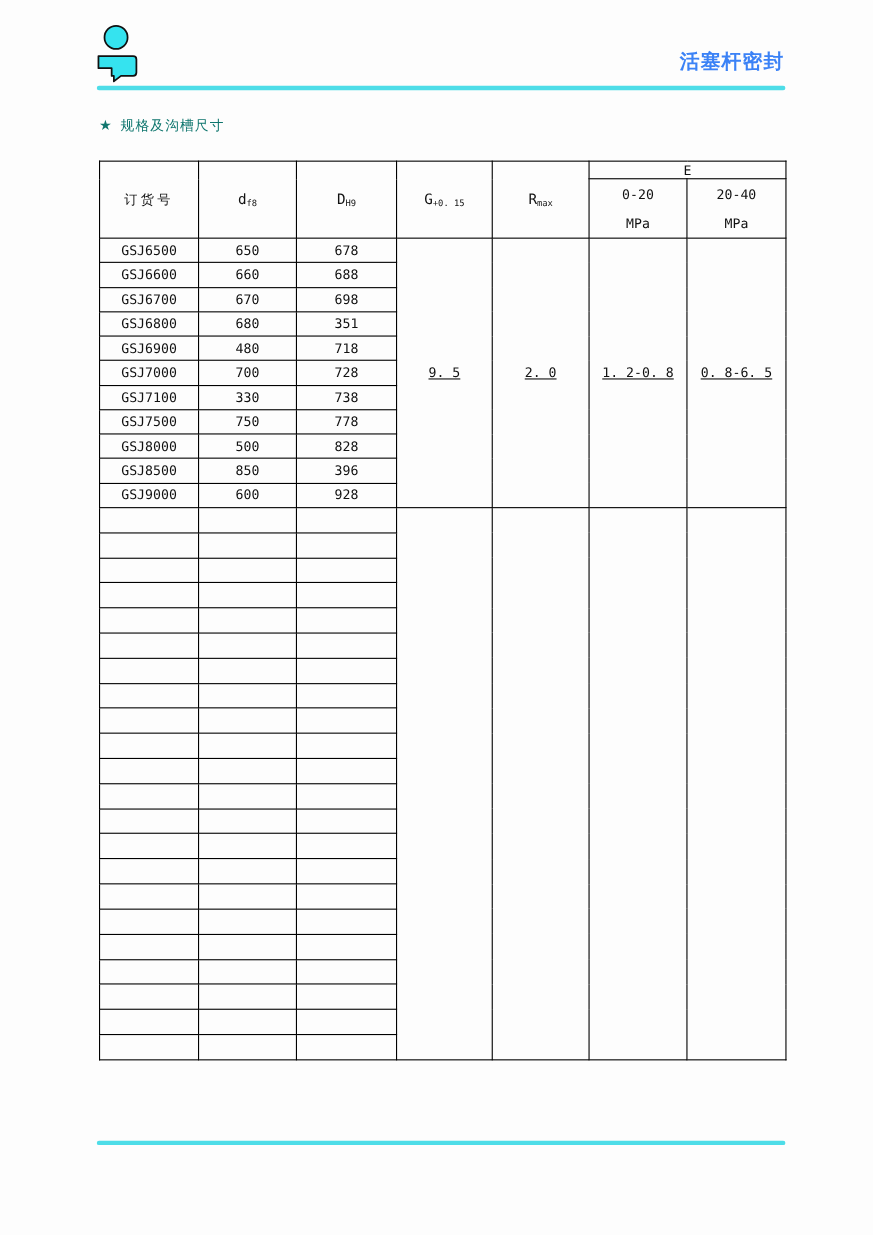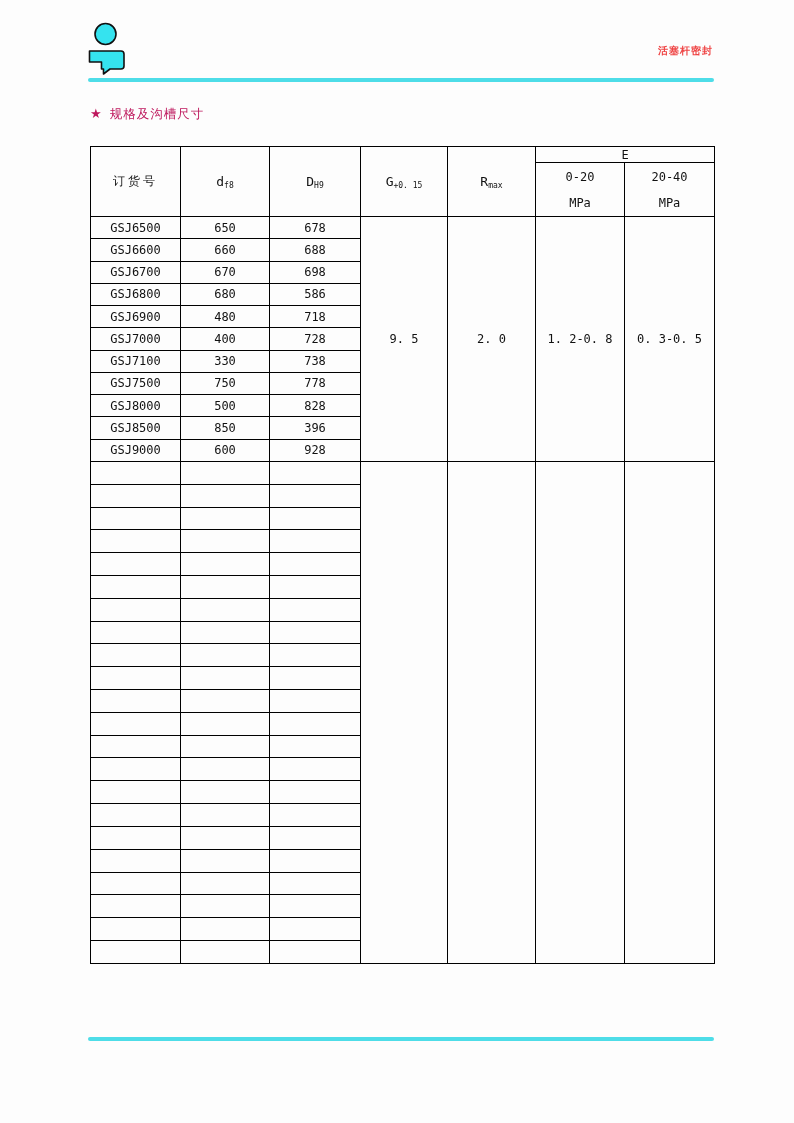--- a/index.html
+++ b/index.html
@@ -13,43 +13,43 @@
     font-family: "DejaVu Sans", sans-serif;
     color: #111;
   }
 
   
   .logo { position:absolute; left:88px; top:22px; }
   .brand-title {
     position:absolute;
     top:44px;
     right:81px;
-    font-size:10px;
+    font-size:18px;
     font-weight:bold;
     letter-spacing:1px;
-    color:#ef4444;
+    color:#3b82f6;
     font-family:"DejaVu Sans", sans-serif;
   }
   .rule {
     position:absolute;
     left:88px;
     width:626px;
     height:4px;
     background:#4EDDE8;
     border-radius:2px;
   }
   .rule.top { top:78px; }
   .rule.bottom { top:1037px; }
 
   .section-heading {
     position:absolute;
     left:90px;
     top:106px;
     font-size:12.5px;
-    color:#be185d;
+    color:#0f766e;
     letter-spacing:1px;
     font-family:"DejaVu Sans", sans-serif;
   }
   .section-heading .star { margin-right:7px; font-size:13px; }
 
   
   table.spec {
     position:absolute;
     left:90px;
     top:146px;
@@ -78,21 +78,21 @@
   }
   th .main { font-size:13px; }
   th sub.subs {
     font-size:8px;
     vertical-align:-2px;
     letter-spacing:0;
   }
   th.eh .line { line-height:26px; font-size:12px; }
   tr.data-row { height:22.27px; }
   tr.empty-row { height:22.82px; }
-  td.mval { font-size:12px; }
+  td.mval { font-size:12px;text-decoration:underline; }
 </style>
 </head>
 <body>
 
 <div class="page">
 
   <svg class="logo" width="38" height="54" viewBox="0 0 38 54" aria-hidden="true">
     <circle cx="17.5" cy="12" r="10.5" fill="#35E3EF" stroke="#111" stroke-width="1.6"></circle>
     <path d="M1.5 29 H33 Q36 29 36 32 V44 Q36 47 33 47 H22 L15.5 52 V47 H13.5 V40 H1.5 Z" fill="#35E3EF" stroke="#111" stroke-width="1.6" stroke-linejoin="round"></path>
   </svg>
@@ -137,45 +137,45 @@
       </tr>
     </thead>
     <tbody id="data-body">
         <tr class="data-row">
           <td>GSJ6500</td>
           <td>650</td>
           <td>678</td>
           <td class="mval" rowspan="11">9. 5</td>
           <td class="mval" rowspan="11">2. 0</td>
           <td class="mval" rowspan="11">1. 2-0. 8</td>
-          <td class="mval" rowspan="11">0. 3-0. 5</td>
+          <td class="mval" rowspan="11">0. 8-6. 5</td>
         </tr>
         <tr class="data-row">
           <td>GSJ6600</td>
           <td>660</td>
           <td>688</td>
         </tr>
         <tr class="data-row">
           <td>GSJ6700</td>
           <td>670</td>
           <td>698</td>
         </tr>
         <tr class="data-row">
           <td>GSJ6800</td>
           <td>680</td>
-          <td>586</td>
+          <td>351</td>
         </tr>
         <tr class="data-row">
           <td>GSJ6900</td>
           <td>480</td>
           <td>718</td>
         </tr>
         <tr class="data-row">
           <td>GSJ7000</td>
-          <td>400</td>
+          <td>700</td>
           <td>728</td>
         </tr>
         <tr class="data-row">
           <td>GSJ7100</td>
           <td>330</td>
           <td>738</td>
         </tr>
         <tr class="data-row">
           <td>GSJ7500</td>
           <td>750</td>

